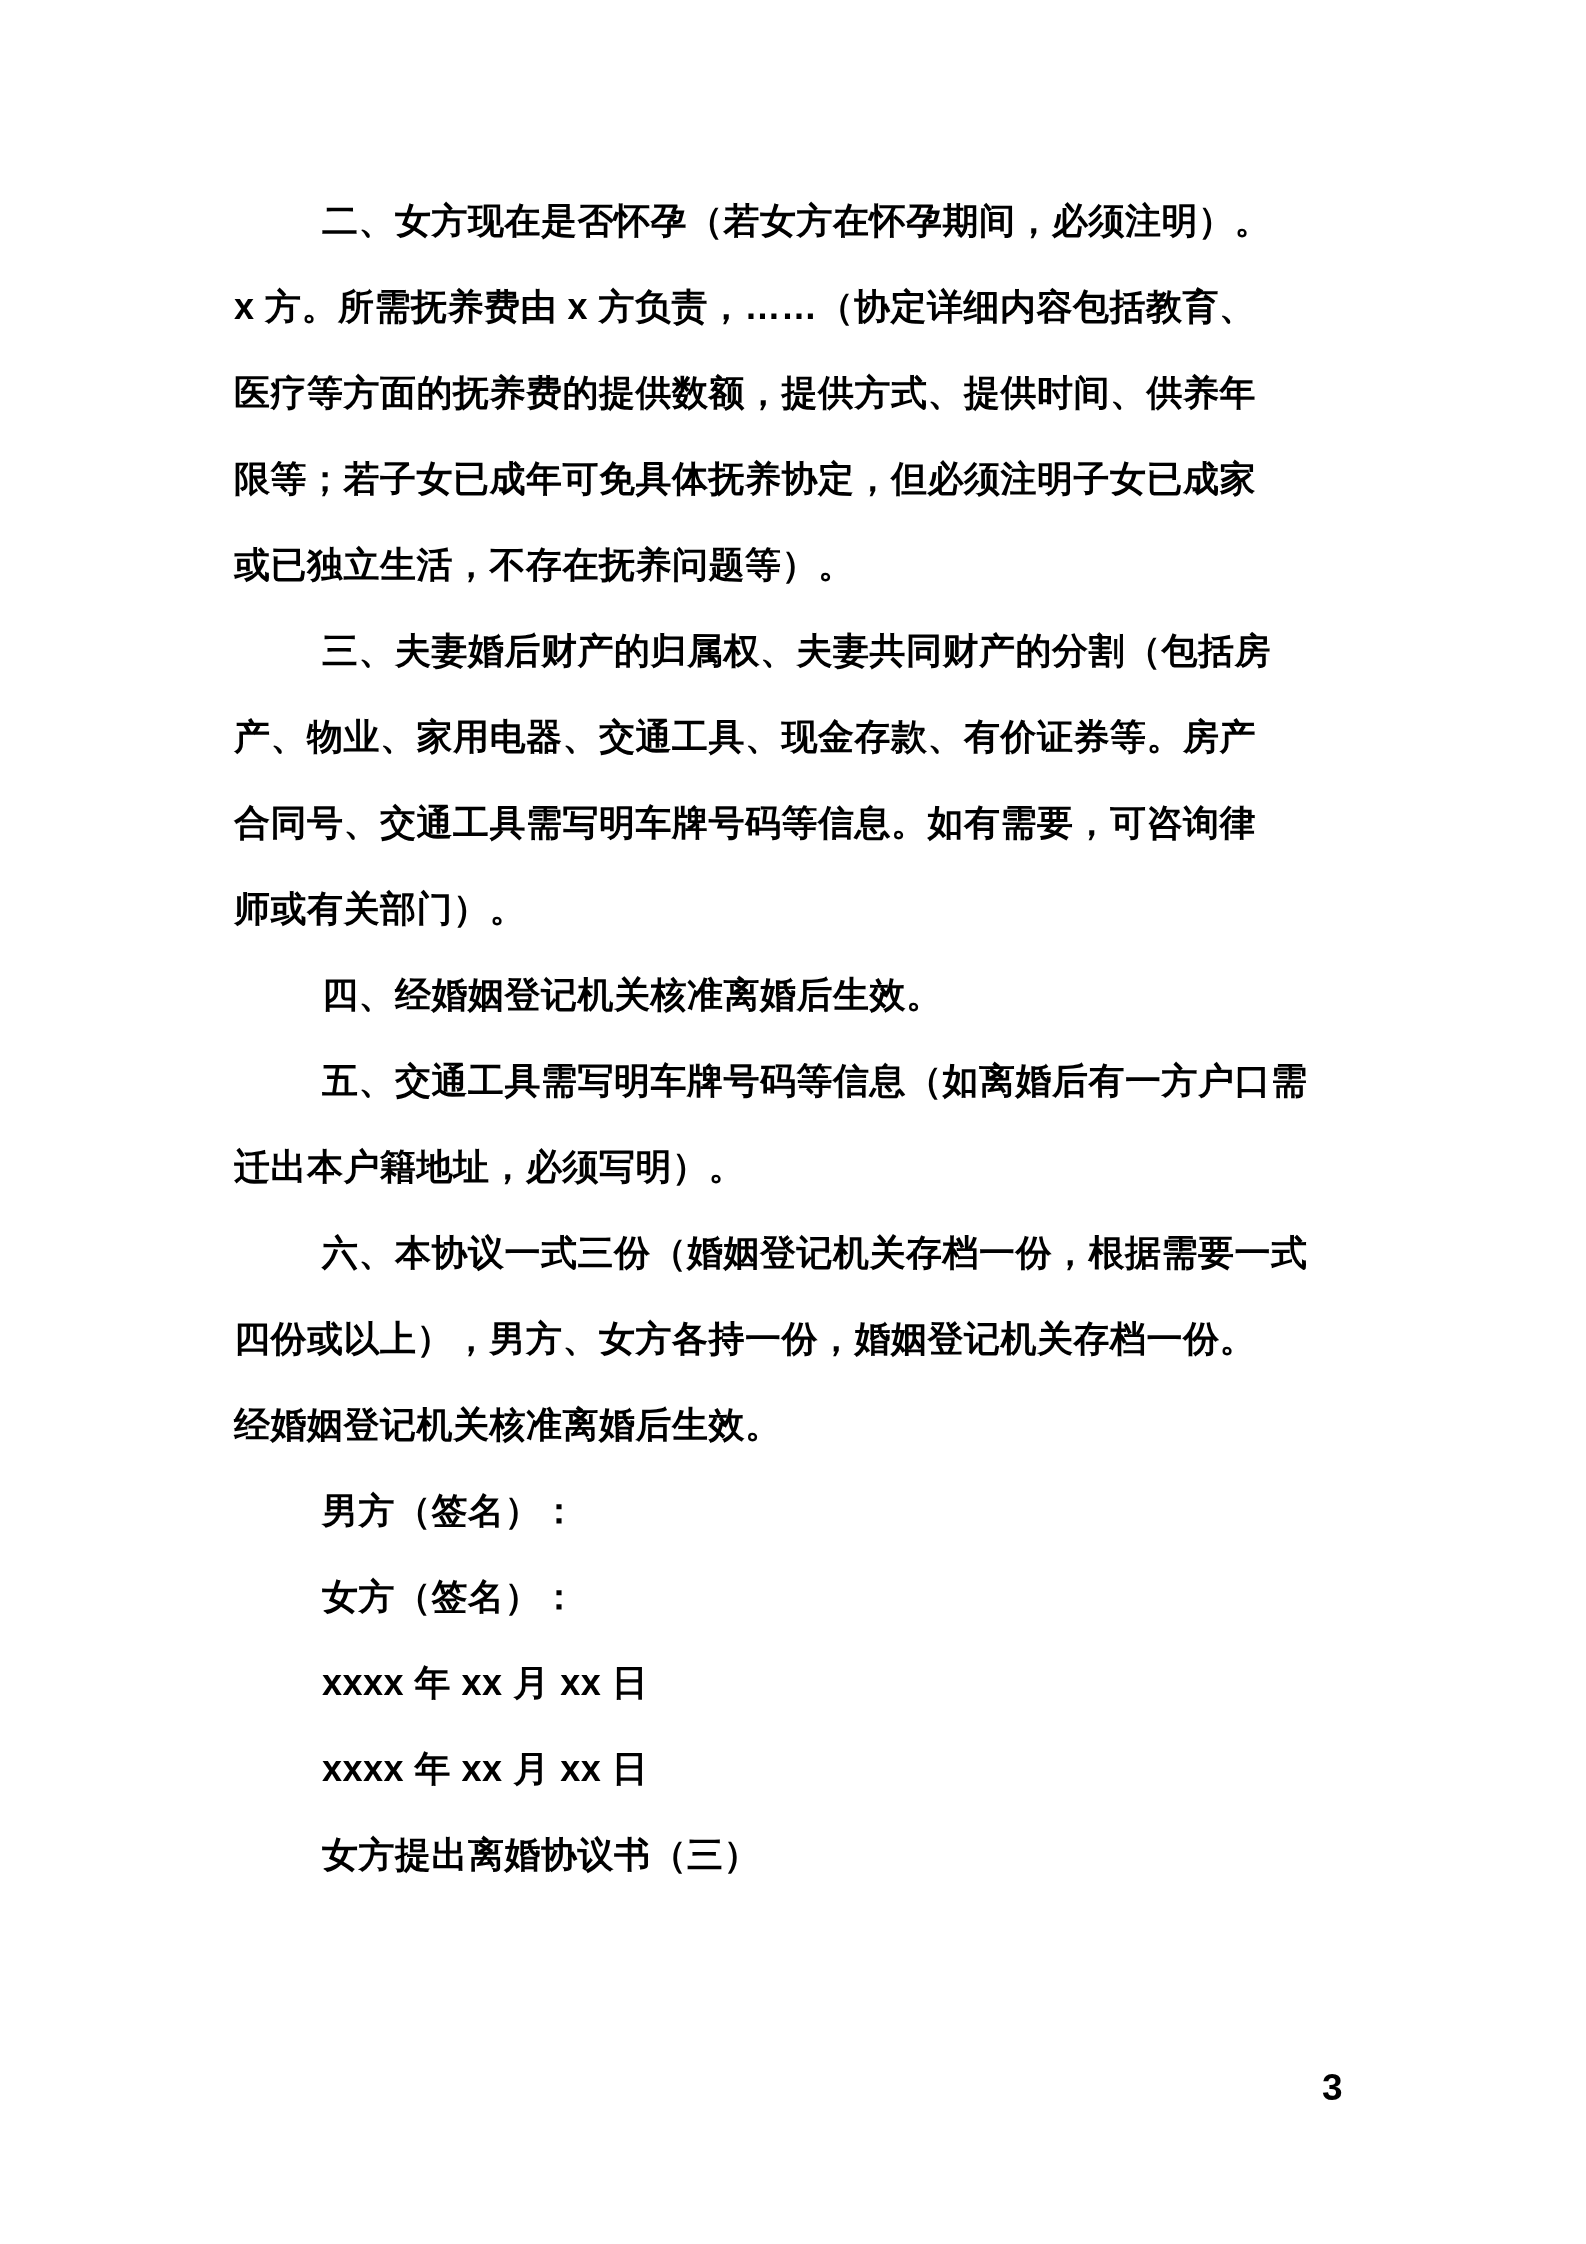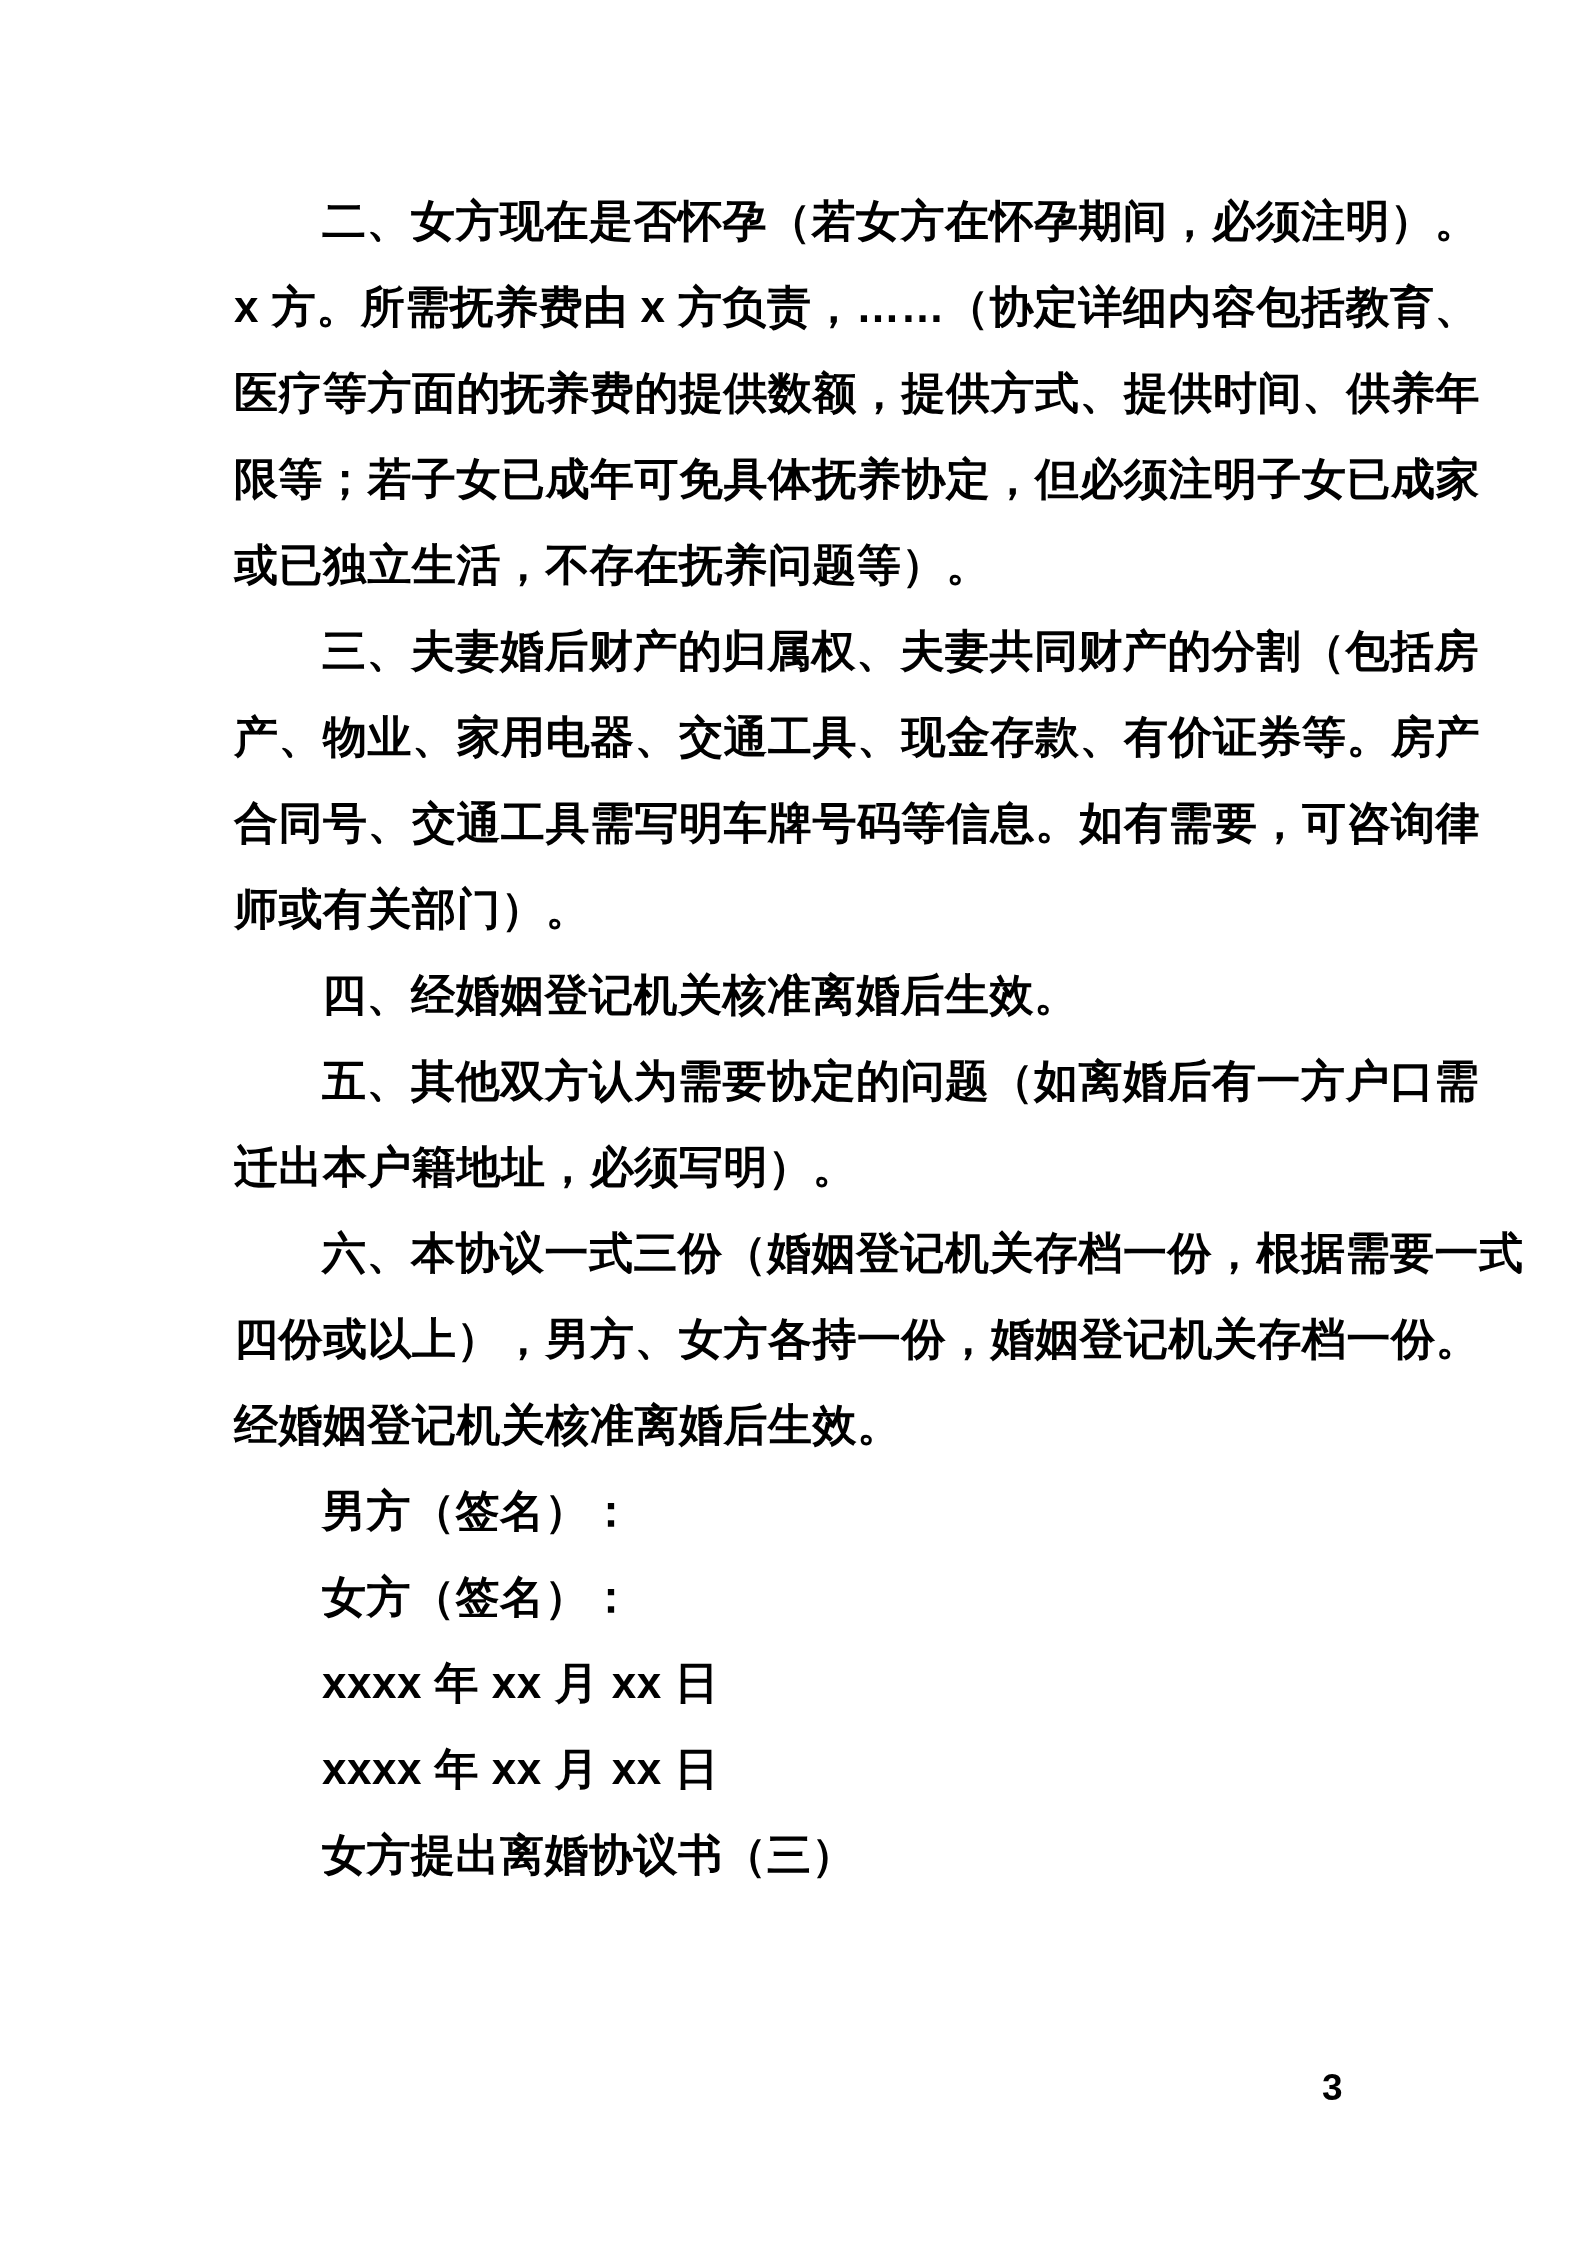--- a/index.html
+++ b/index.html
@@ -17,21 +17,21 @@
     font-weight: 700;
     color: #000000;
   }
   .doc-body {
     position: absolute;
     top: 178px;
     left: 234px;
     right: 150px;
   }
   .line {
-    font-size: 44px;
+    font-size: 36px;
     line-height: 86px;
     height: 86px;
     white-space: nowrap;
     letter-spacing: 0.5px;
   }
   .line.indent {
     padding-left: 88px;
   }
   .page-num {
     position: absolute;
@@ -51,21 +51,21 @@
     <div class="line indent">二、女方现在是否怀孕（若女方在怀孕期间，必须注明）。</div>
     <div class="line">x 方。所需抚养费由 x 方负责，……（协定详细内容包括教育、</div>
     <div class="line">医疗等方面的抚养费的提供数额，提供方式、提供时间、供养年</div>
     <div class="line">限等；若子女已成年可免具体抚养协定，但必须注明子女已成家</div>
     <div class="line">或已独立生活，不存在抚养问题等）。</div>
     <div class="line indent">三、夫妻婚后财产的归属权、夫妻共同财产的分割（包括房</div>
     <div class="line">产、物业、家用电器、交通工具、现金存款、有价证券等。房产</div>
     <div class="line">合同号、交通工具需写明车牌号码等信息。如有需要，可咨询律</div>
     <div class="line">师或有关部门）。</div>
     <div class="line indent">四、经婚姻登记机关核准离婚后生效。</div>
-    <div class="line indent">五、其他双方认为需要协定的问题（如离婚后有一方户口需</div>
+    <div class="line indent">五、交通工具需写明车牌号码等信息（如离婚后有一方户口需</div>
     <div class="line">迁出本户籍地址，必须写明）。</div>
     <div class="line indent">六、本协议一式三份（婚姻登记机关存档一份，根据需要一式</div>
     <div class="line">四份或以上），男方、女方各持一份，婚姻登记机关存档一份。</div>
     <div class="line">经婚姻登记机关核准离婚后生效。</div>
     <div class="line indent">男方（签名）：</div>
     <div class="line indent">女方（签名）：</div>
     <div class="line indent">xxxx 年 xx 月 xx 日</div>
     <div class="line indent">xxxx 年 xx 月 xx 日</div>
     <div class="line indent">女方提出离婚协议书（三）</div>
   </div>

